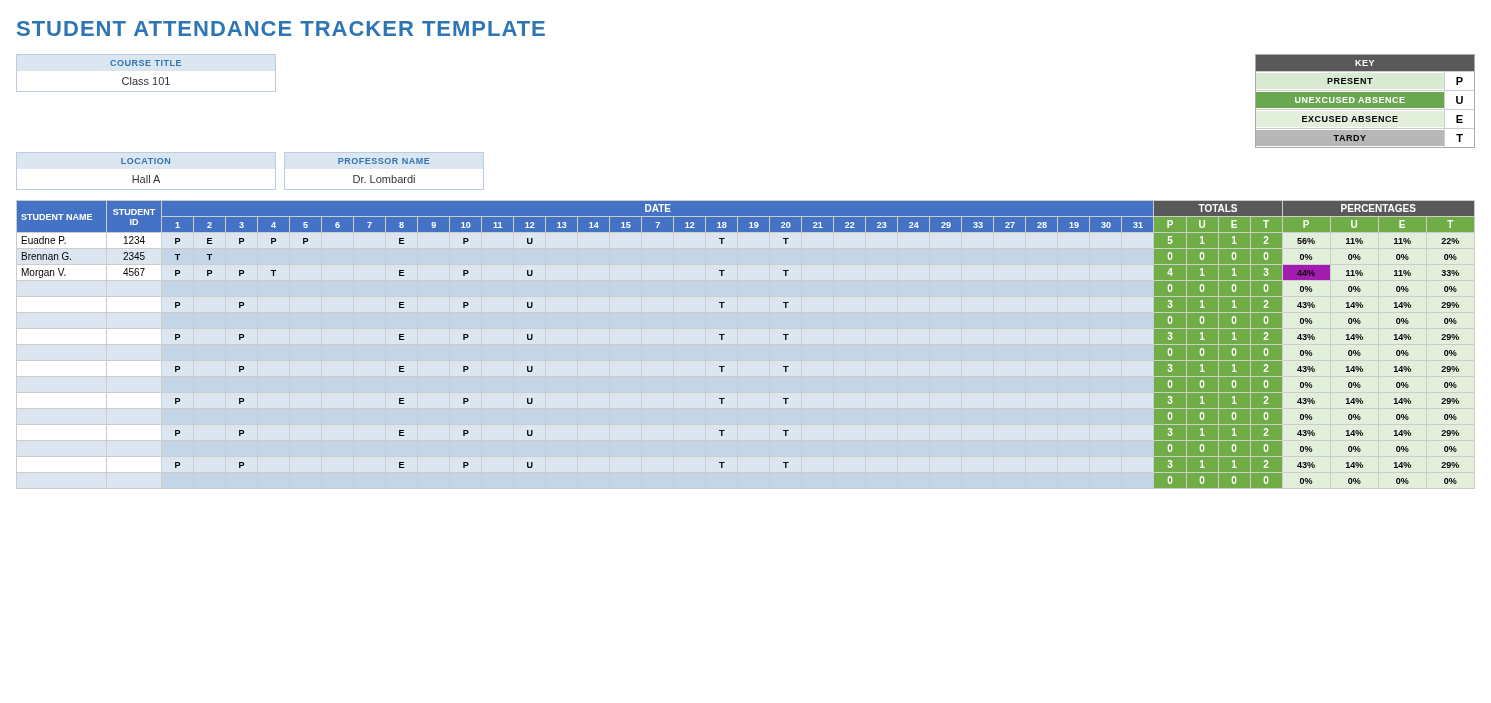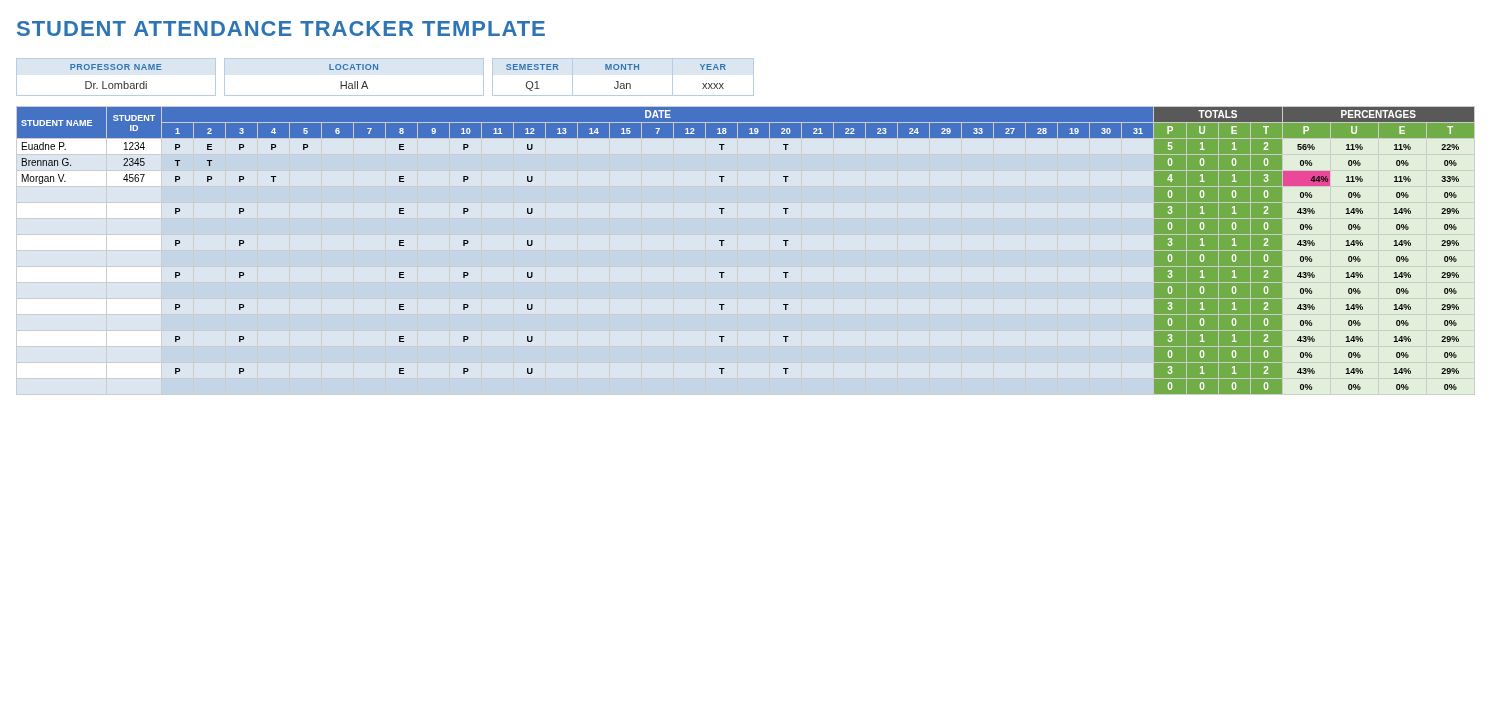--- a/index.html
+++ b/index.html
@@ -143,45 +143,56 @@
     .subheader-pct-e { background: #70ad47; color: #fff; font-weight: bold; }
     .subheader-pct-t { background: #70ad47; color: #fff; font-weight: bold; }
   </style>
 </head>
 <body>
 
 <h1 class="page-title">STUDENT ATTENDANCE TRACKER TEMPLATE</h1>
 
 <div class="top-info">
   <div class="top-left">
+    <div class="info-block" style="width:260px">
+      <div class="info-label">COURSE TITLE</div>
+      <div class="info-value">Class 101</div>
+    </div>
+  </div>
+  <div class="key-section" style="width:220px">
+    <div class="key-header">KEY</div>
+    <div class="key-rows">
+      <div class="key-row key-present">
+        <div class="key-name">PRESENT</div>
+        <div class="key-code">P</div>
+      </div>
+      <div class="key-row key-unexcused">
+        <div class="key-name">UNEXCUSED ABSENCE</div>
+        <div class="key-code">U</div>
+      </div>
+      <div class="key-row key-excused">
+        <div class="key-name">EXCUSED ABSENCE</div>
+        <div class="key-code">E</div>
+      </div>
+      <div class="key-row key-tardy">
+        <div class="key-name">TARDY</div>
+        <div class="key-code">T</div>
+      </div>
+    </div>
   </div>
 </div>
 
 <div class="second-row">
-  <div class="info-block" style="width:200px">
-    <div class="info-label">PROFESSOR NAME</div>
-    <div class="info-value">Dr. Lombardi</div>
-  </div>
   <div class="info-block" style="width:260px">
     <div class="info-label">LOCATION</div>
     <div class="info-value">Hall A</div>
   </div>
-  <div class="semester-group">
-    <div class="info-block" style="width:80px">
-      <div class="info-label">SEMESTER</div>
-      <div class="info-value">Q1</div>
-    </div>
-    <div class="info-block" style="width:100px">
-      <div class="info-label">MONTH</div>
-      <div class="info-value">Jan</div>
-    </div>
-    <div class="info-block" style="width:80px">
-      <div class="info-label">YEAR</div>
-      <div class="info-value">xxxx</div>
-    </div>
+  <div class="info-block" style="width:200px">
+    <div class="info-label">PROFESSOR NAME</div>
+    <div class="info-value">Dr. Lombardi</div>
   </div>
 </div>
 
 <table class="tracker-table">
   <thead>
     <tr>
       <th class="student-name subheader-student" rowspan="2">STUDENT NAME</th>
       <th class="student-id subheader-student" rowspan="2">STUDENT ID</th>
       <th class="header-date" colspan="31">DATE</th>
       <th class="header-totals" colspan="4">TOTALS</th>
@@ -347,21 +358,21 @@
         <td style="background: rgb(220, 230, 241); font-size: 9px; font-weight: bold;"></td>
         <td style="background: rgb(220, 230, 241); font-size: 9px; font-weight: bold;"></td>
         <td style="background: rgb(220, 230, 241); font-size: 9px; font-weight: bold;"></td>
         <td style="background: rgb(220, 230, 241); font-size: 9px; font-weight: bold;"></td>
         <td style="background: rgb(220, 230, 241); font-size: 9px; font-weight: bold;"></td>
         <td style="background: rgb(220, 230, 241); font-size: 9px; font-weight: bold;"></td>
         <td style="background: rgb(112, 173, 71); color: rgb(255, 255, 255); font-weight: bold;">4</td>
         <td style="background: rgb(112, 173, 71); color: rgb(255, 255, 255); font-weight: bold;">1</td>
         <td style="background: rgb(112, 173, 71); color: rgb(255, 255, 255); font-weight: bold;">1</td>
         <td style="background: rgb(112, 173, 71); color: rgb(255, 255, 255); font-weight: bold;">3</td>
-        <td style="background: #ec4899; font-weight: bold; font-size: 9px; text-align: right;">44%</td>
+        <td style="background: #a21caf; font-weight: bold; font-size: 9px;">44%</td>
         <td style="background: rgb(226, 239, 218); font-weight: bold; font-size: 9px;">11%</td>
         <td style="background: rgb(226, 239, 218); font-weight: bold; font-size: 9px;">11%</td>
         <td style="background: rgb(226, 239, 218); font-weight: bold; font-size: 9px;">33%</td>
       </tr>
       <tr style="background: rgb(220, 230, 241);">
         <td class="student-name" style="background: rgb(220, 230, 241);"></td>
         <td class="student-id" style="background: rgb(220, 230, 241);"></td>
         <td style="background: rgb(197, 213, 232); font-size: 9px; font-weight: bold;"></td>
         <td style="background: rgb(197, 213, 232); font-size: 9px; font-weight: bold;"></td>
         <td style="background: rgb(197, 213, 232); font-size: 9px; font-weight: bold;"></td>

